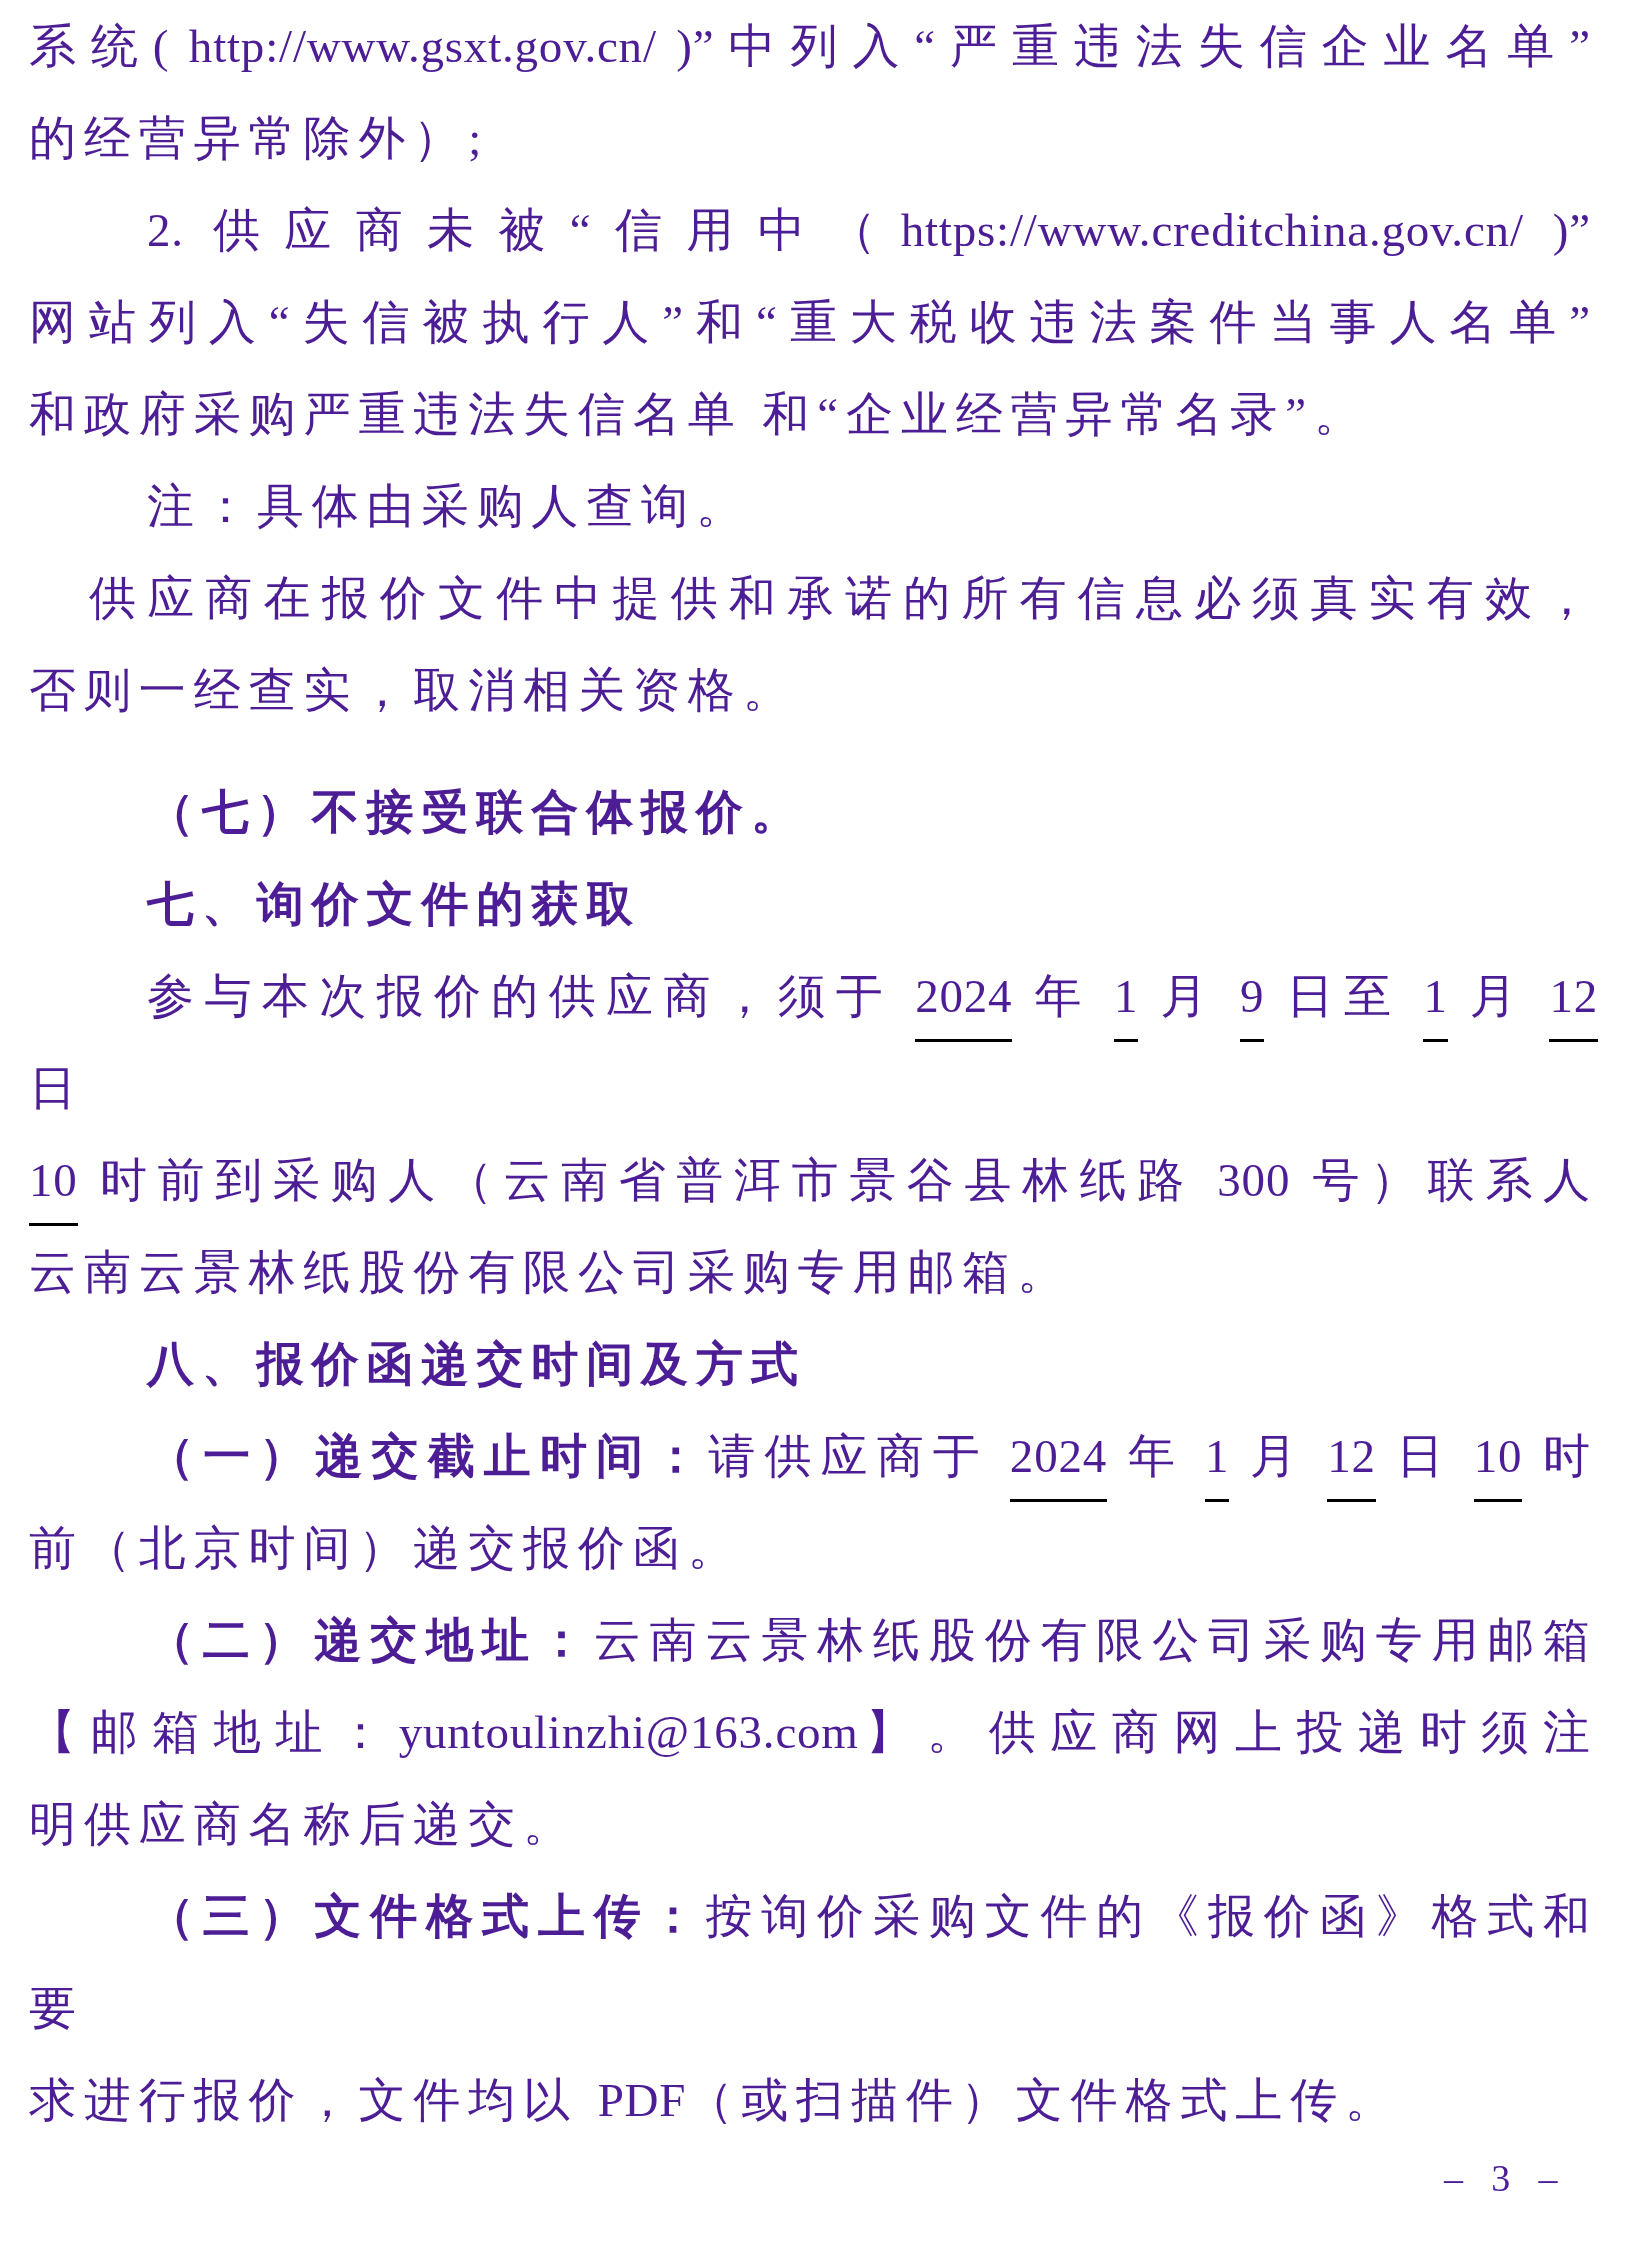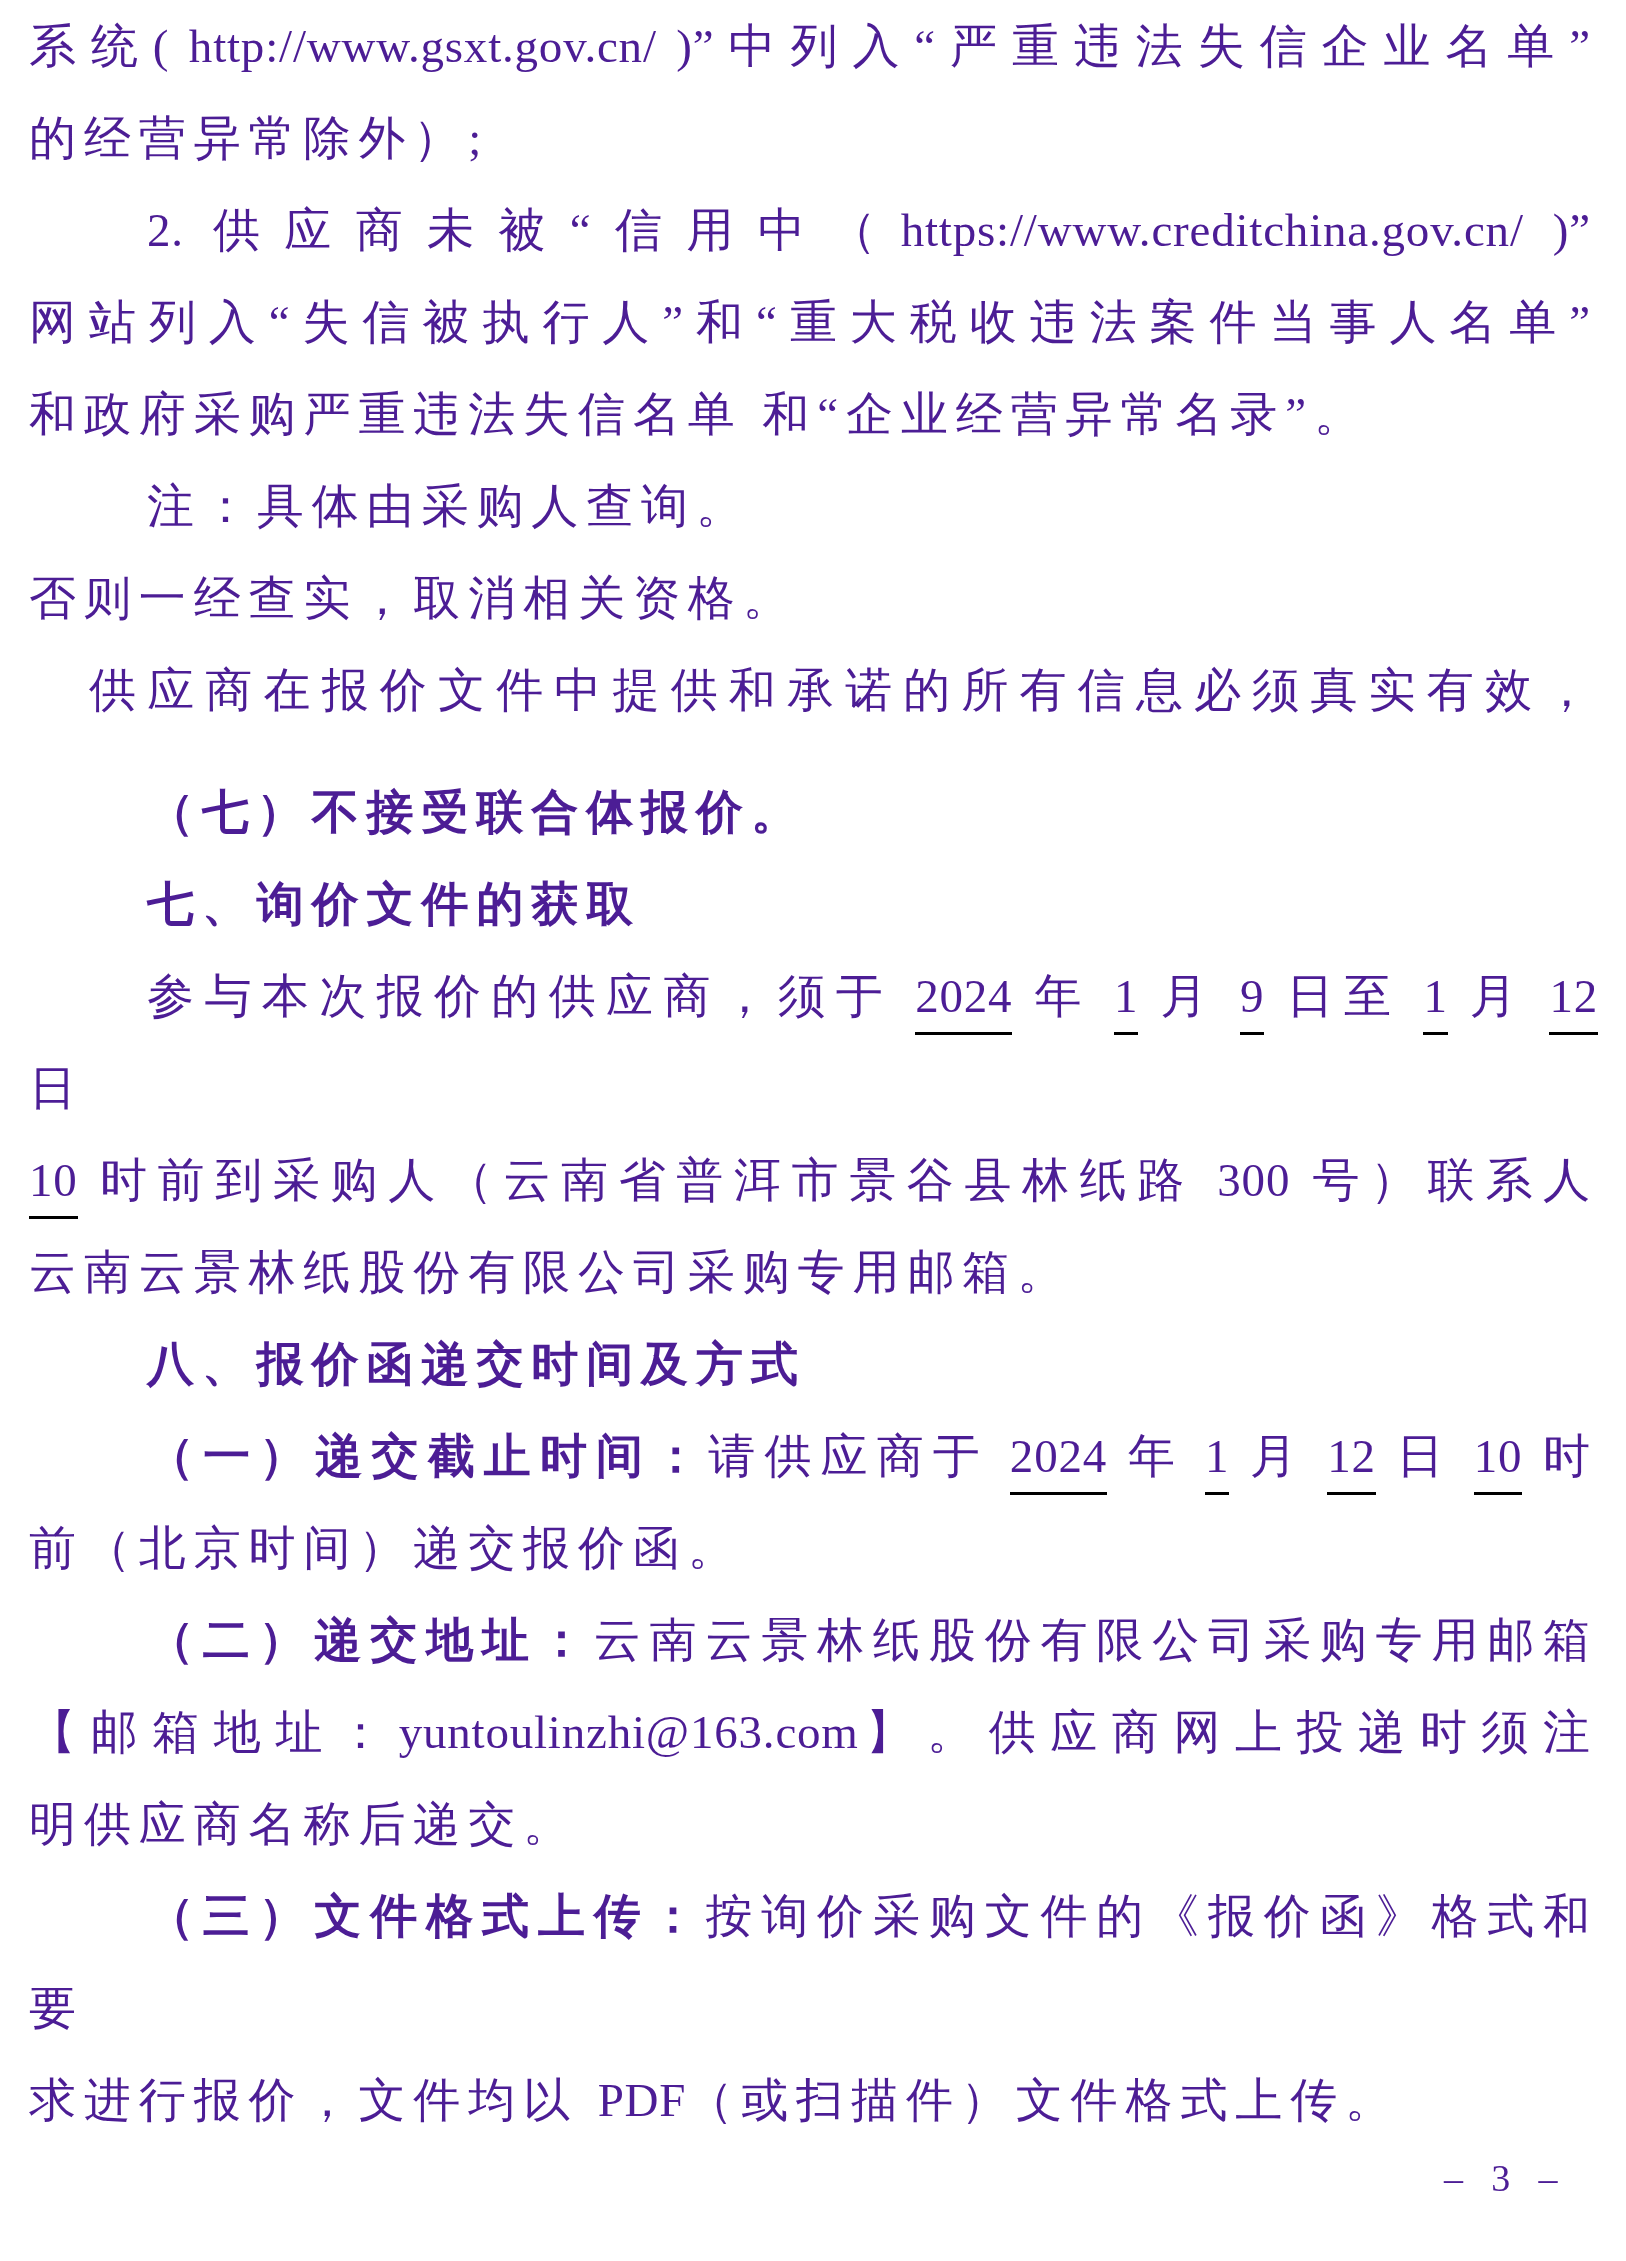--- a/index.html
+++ b/index.html
@@ -32,21 +32,21 @@
   .ind1{ text-indent:60px; }
   .gap{ margin-top:30px; }
   .b{ font-weight:bold; }
   .h{
     font-family:"Liberation Sans", sans-serif;
     font-weight:bold;
   }
   .lat{ letter-spacing:0.8px; }
   .u{
     border-bottom:3.9px solid #000;
-    padding-bottom:10px;
+    padding-bottom:17px;
     letter-spacing:0.8px;
   }
   .page-number{
     position:absolute;
     right:60px;
     top:2156px;
     font-size:38px;
     letter-spacing:9.4px;
     font-family:"Liberation Serif", serif;
   }
@@ -63,23 +63,23 @@
     <div class="line"><span>的经营异常除外）;</span></div>
 
     <div class="line jus ind2"><span class="lat">2. </span><span>供应商未被“信用中（</span><span class="lat">https://www.creditchina.gov.cn/ )</span><span>”</span></div>
 
     <div class="line jus"><span>网站列入“失信被执行人”和“重大税收违法案件当事人名单”</span></div>
 
     <div class="line"><span>和政府采购严重违法失信名单 和“企业经营异常名录”。</span></div>
 
     <div class="line ind2"><span>注：具体由采购人查询。</span></div>
 
+    <div class="line jus ind1"><span>供应商在报价文件中提供和承诺的所有信息必须真实有效，</span></div>
+
     <div class="line"><span>否则一经查实，取消相关资格。</span></div>
-
-    <div class="line jus ind1"><span>供应商在报价文件中提供和承诺的所有信息必须真实有效，</span></div>
 
     <div class="line ind2 gap"><span class="b">（七）不接受联合体报价。</span></div>
 
     <div class="line ind2"><span class="h">七、询价文件的获取</span></div>
 
     <div class="line jus ind2"><span>参与本次报价的供应商，须于 </span><span class="u">2024</span><span> 年 </span><span class="u">1</span><span> 月 </span><span class="u">9</span><span> 日至 </span><span class="u">1</span><span> 月 </span><span class="u">12</span><span> 日</span></div>
 
     <div class="line jus"><span class="u">10</span><span> 时前到采购人（云南省普洱市景谷县林纸路 </span><span class="lat">300</span><span> 号）联系人</span></div>
 
     <div class="line"><span>云南云景林纸股份有限公司采购专用邮箱。</span></div>

